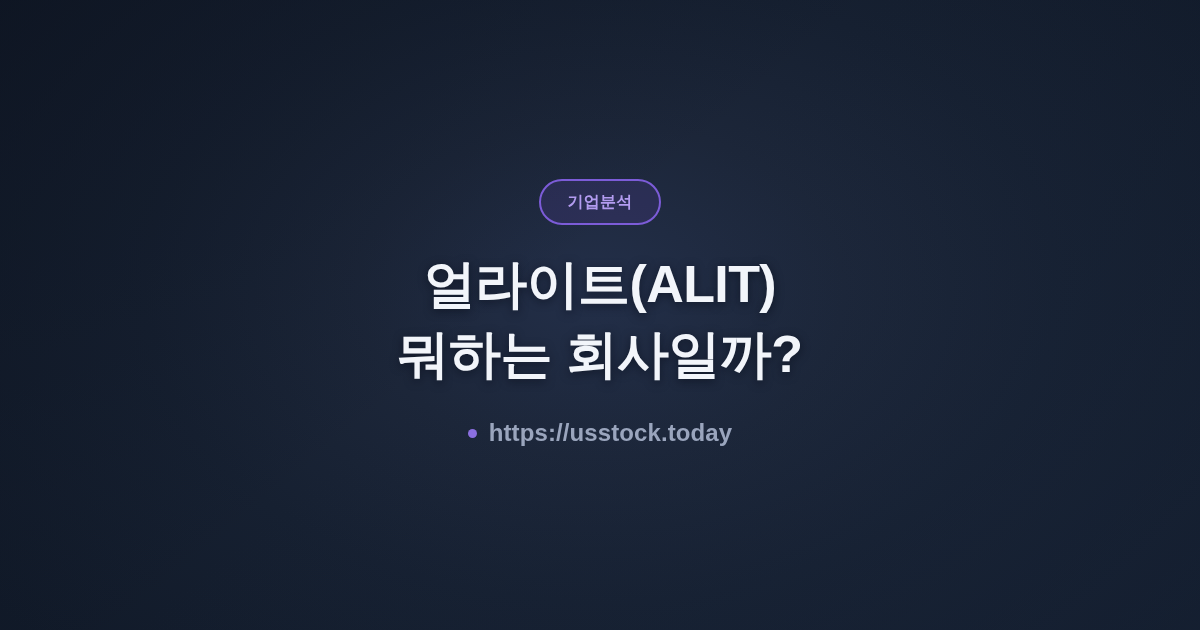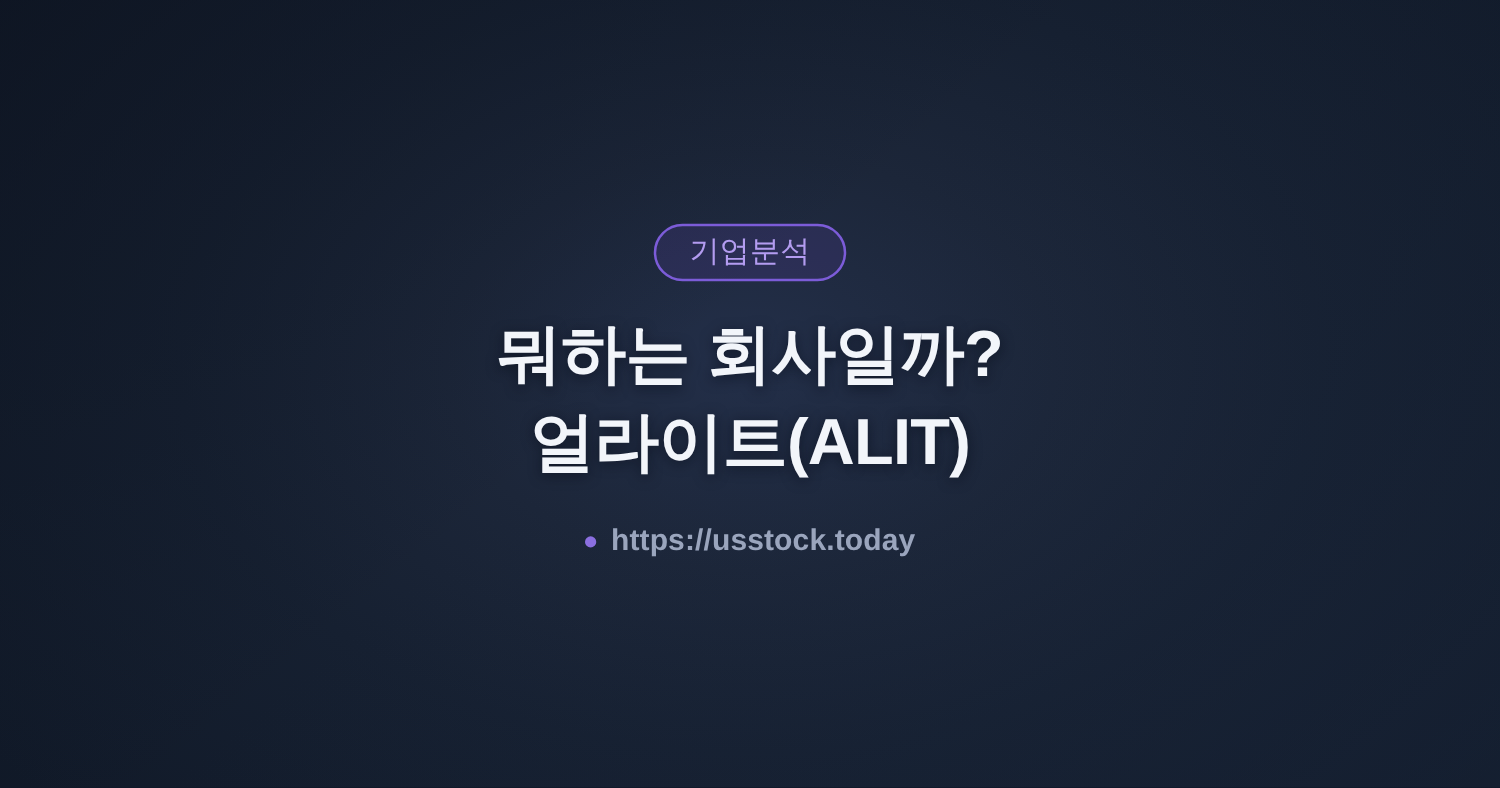--- a/index.html
+++ b/index.html
@@ -54,22 +54,22 @@
     justify-content: center;
     height: 46px;
     padding: 0 27px;
     border: 2px solid #7c5cd8;
     border-radius: 999px;
     background: rgba(88, 62, 160, 0.22);
     margin-bottom: 29px;
   }
 
   .badge-label {
-    font-size: 24px;
-    font-weight: normal;
+    font-size: 16px;
+    font-weight: bold;
     line-height: 1;
     color: #b39cf0;
     letter-spacing: 0.2px;
     white-space: nowrap;
   }
 
   
   .title {
     text-align: center;
     color: #f2f5fa;
@@ -113,22 +113,22 @@
 <body>
 
 <div class="og-card">
   <div class="content">
 
     <div class="badge">
       <span class="badge-label">기업분석</span>
     </div>
 
     <h1 class="title">
+      <span class="title-line">얼라이트(ALIT)</span>
       <span class="title-line">뭐하는 회사일까?</span>
-      <span class="title-line">얼라이트(ALIT)</span>
     </h1>
 
     <div class="url-row">
       <span class="url-dot"></span>
       <span class="url-text">https://usstock.today</span>
     </div>
 
   </div>
 </div>
 

